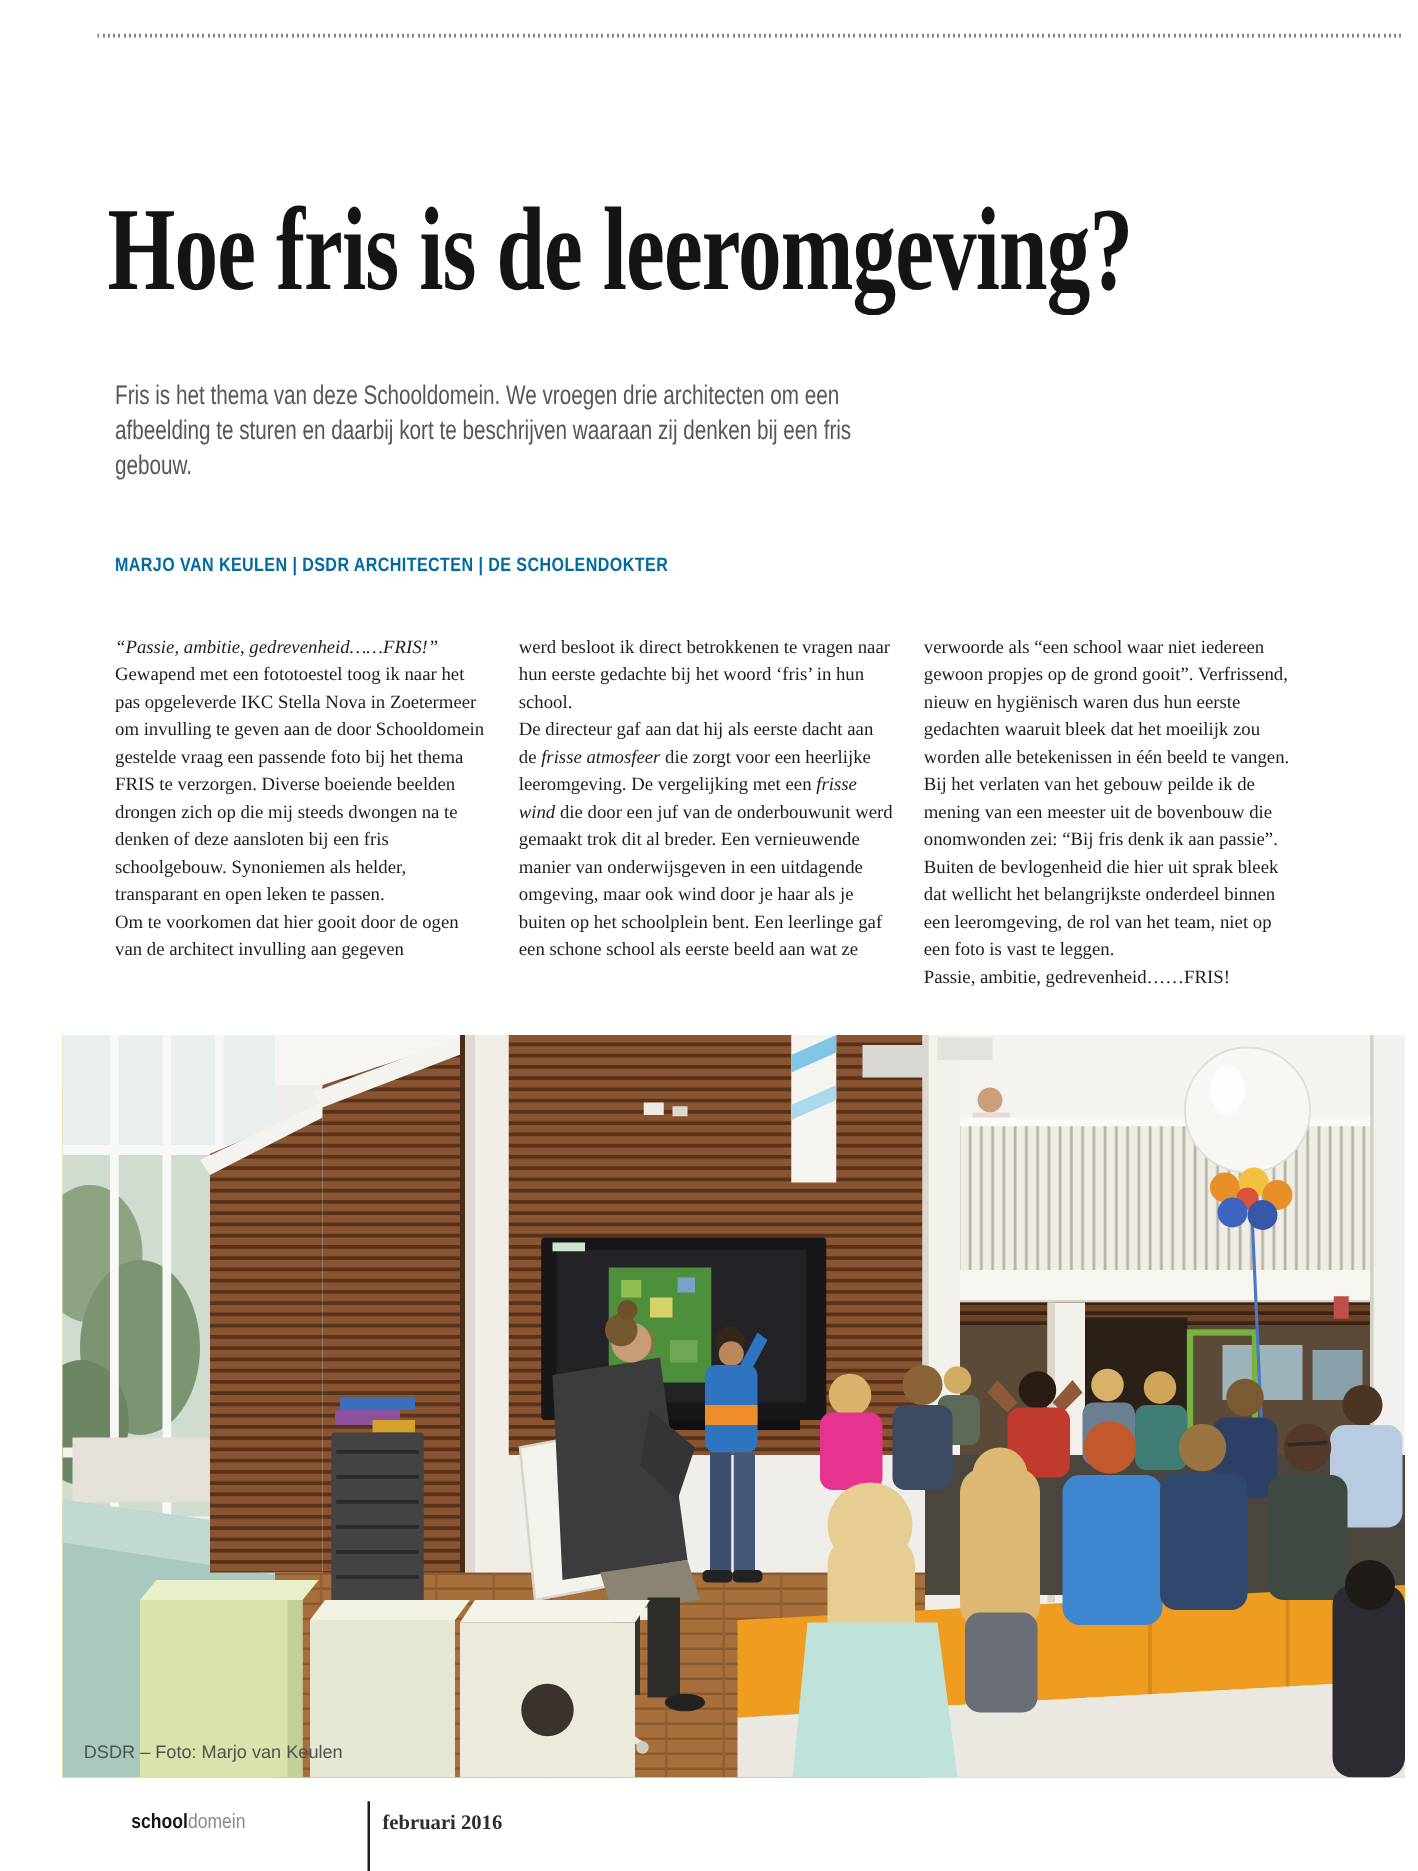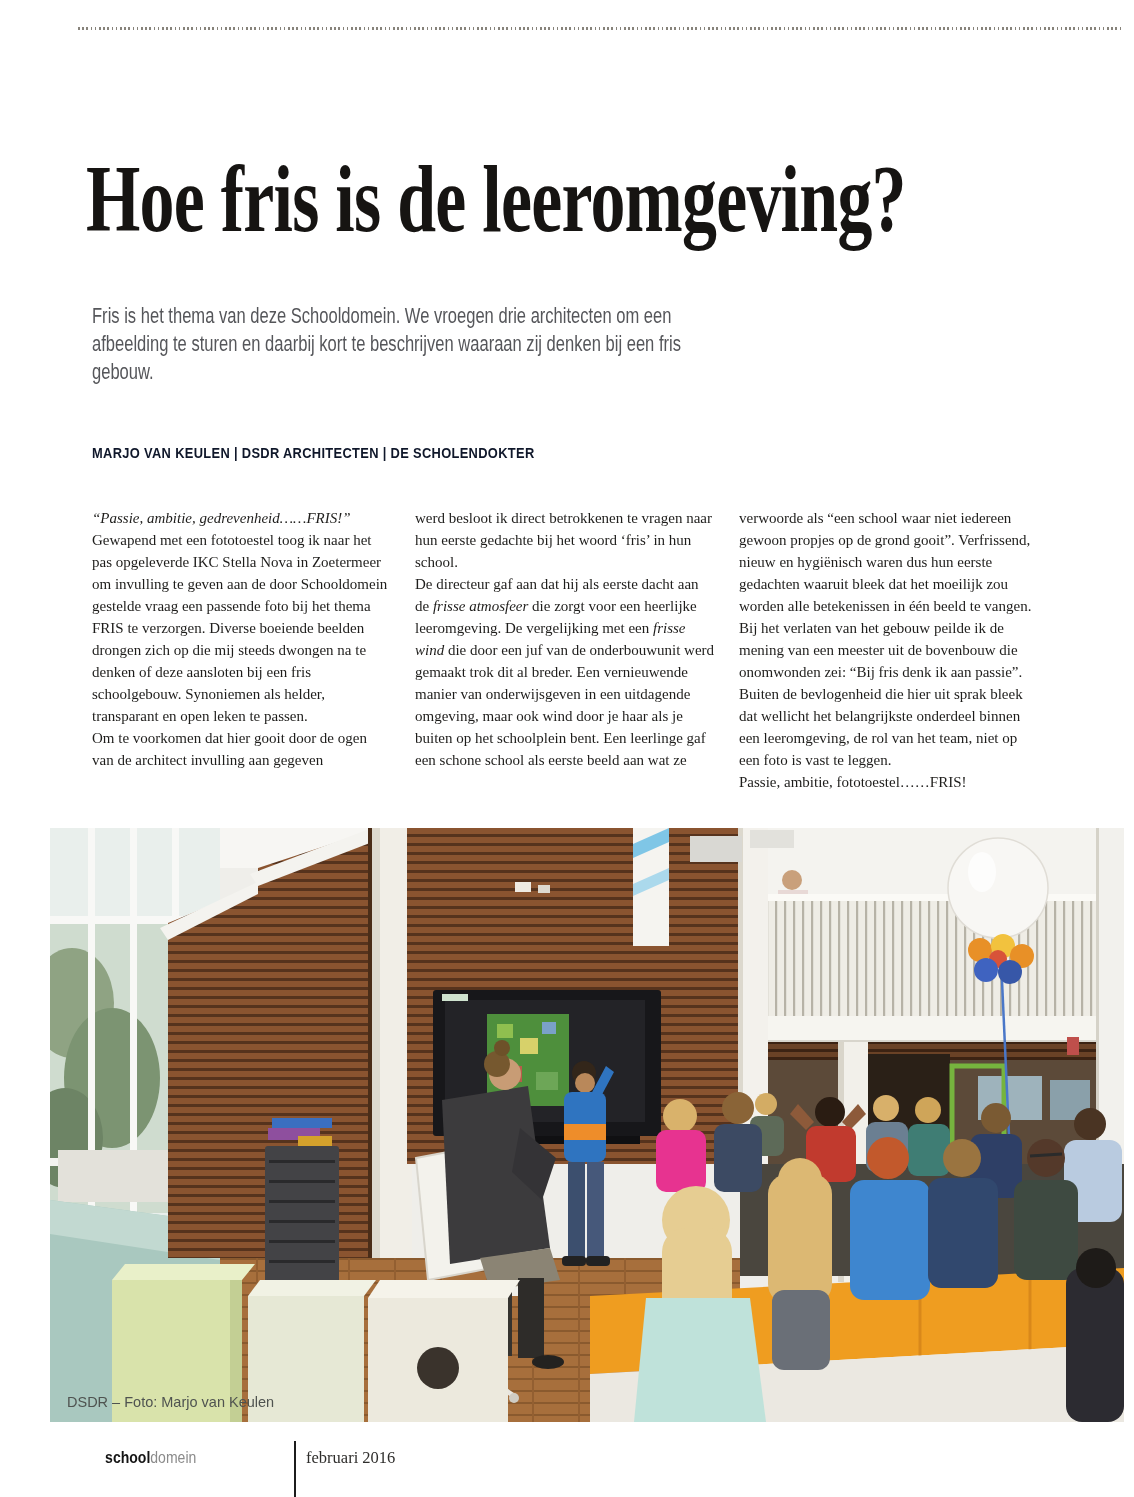--- a/index.html
+++ b/index.html
@@ -16,21 +16,21 @@
   .headline { position:absolute; left:86px; top:148px; margin:0; font-weight:700;
               font-size:95px; line-height:1.08; color:#161412; white-space:nowrap;
               font-family:"Liberation Serif",serif; }
   .cx-head { display:inline-block; transform:scaleX(0.735); transform-origin:0 50%; letter-spacing:-1px; }
 
   .intro { position:absolute; left:92px; top:302px; width:800px; margin:0;
            font-family:"Liberation Sans",sans-serif; font-size:21.5px; line-height:28px; color:#55565a; }
   .cx-intro { display:block; transform:scaleX(0.77); transform-origin:0 0; }
 
   .byline { position:absolute; left:92px; top:444px; font-family:"Liberation Sans",sans-serif;
-            font-weight:700; font-size:15.5px; color:#0f172a; white-space:nowrap; }
+            font-weight:700; font-size:15.5px; color:#0369a1; white-space:nowrap; }
   .cx-byline { display:inline-block; transform:scaleX(0.83); transform-origin:0 50%; letter-spacing:0.4px; }
 
   .columns { position:absolute; left:92px; top:487px; width:943px; height:320px;
              font-size:15px; line-height:22px; color:#1e1d1b;margin-top:20px; }
   .col { position:absolute; top:0; width:300px; }
   .col-1 { left:0; } .col-2 { left:323px; } .col-3 { left:647px; }
   .col p { margin:0; hyphens:manual; }
   .gap-after { margin-bottom:22px; }
   .quote { font-style:italic; }
   em { font-style:italic; }
@@ -40,21 +40,21 @@
   .photo figcaption { position:absolute; left:17px; bottom:12px;
                       font-family:"Liberation Sans",sans-serif; font-size:14.5px; color:#4f5350; }
 
   .footer-pageno { position:absolute; left:38px; top:1508px; font-size:16.5px; color:#33312e; }
   .brand { position:absolute; left:0; top:1448px; width:286px; text-align:center;
            font-family:"Liberation Sans",sans-serif; font-size:16.5px; white-space:nowrap; }
   .cx-brand { display:inline-block; transform:scaleX(0.85); transform-origin:100% 50%; }
   .brand-bold { font-weight:700; color:#141414; }
   .brand-light { font-weight:400; color:#8b8b8b; }
   .footer-rule { position:absolute; left:294px; top:1441px; width:2px; height:56px; background:#1c1c1c; }
-  .issue { position:absolute; left:306px; top:1448px; font-size:16.5px; color:#2e2d2b; }
+  .issue { position:absolute; left:306px; top:1448px; font-size:16.5px; color:#2e2d2b;font-weight:bold; }
 </style>
 </head>
 <body>
 
 <div class="page">
 
   <div class="top-rule"></div>
 
 
   <h1 class="headline">
@@ -74,21 +74,21 @@
       <p class="quote gap-after">“Passie, ambitie, gedrevenheid……FRIS!”</p>
       <p>Gewapend met een fototoestel toog ik naar het pas opgeleverde IKC Stella Nova in Zoetermeer om invulling te geven aan de door Schooldomein gestelde vraag een pas­sende foto bij het thema FRIS te verzorgen. Diverse boeiende beelden drongen zich op die mij steeds dwongen na te denken of deze aansloten bij een fris schoolgebouw. Synoniemen als helder, transparant en open leken te passen.</p>
       <p>Om te voorkomen dat hier gooit door de ogen van de architect invulling aan gegeven</p>
     </div>
     <div class="col col-2">
       <p class="gap-after">werd besloot ik direct betrokkenen te vragen naar hun eerste gedachte bij het woord ‘fris’ in hun school.</p>
       <p><span>De directeur gaf aan dat hij als eerste dacht aan de </span><em>frisse atmosfeer</em><span> die zorgt voor een heerlijke leeromgeving. De vergelijking met een </span><em>frisse wind</em><span> die door een juf van de onderbouwunit werd gemaakt trok dit al breder. Een vernieuwende manier van on­derwijsgeven in een uitdagende omgeving, maar ook wind door je haar als je buiten op het schoolplein bent. Een leerlinge gaf een schone school als eerste beeld aan wat ze</span></p>
     </div>
     <div class="col col-3">
       <p>verwoorde als “een school waar niet ieder­een gewoon propjes op de grond gooit”. Verfrissend, nieuw en hygiënisch waren dus hun eerste gedachten waaruit bleek dat het moeilijk zou worden alle betekenissen in één beeld te vangen. Bij het verlaten van het gebouw peilde ik de mening van een meester uit de bovenbouw die onomwon­den zei: “Bij fris denk ik aan passie”. Buiten de bevlogenheid die hier uit sprak bleek dat wellicht het belangrijkste onderdeel binnen een leeromgeving, de rol van het team, niet op een foto is vast te leggen.</p>
-      <p>Passie, ambitie, fototoestel……FRIS!</p>
+      <p>Passie, ambitie, gedrevenheid……FRIS!</p>
     </div>
   </div>
 
   <figure class="photo">
     <svg viewBox="0 0 1074 594" width="1074" height="594" xmlns="http://www.w3.org/2000/svg">
       <defs>
         <pattern id="wood" width="10" height="9" patternUnits="userSpaceOnUse">
           <rect width="10" height="9" fill="#8a5430"></rect>
             <rect y="6" width="10" height="3" fill="#56331d"></rect>
         </pattern>

